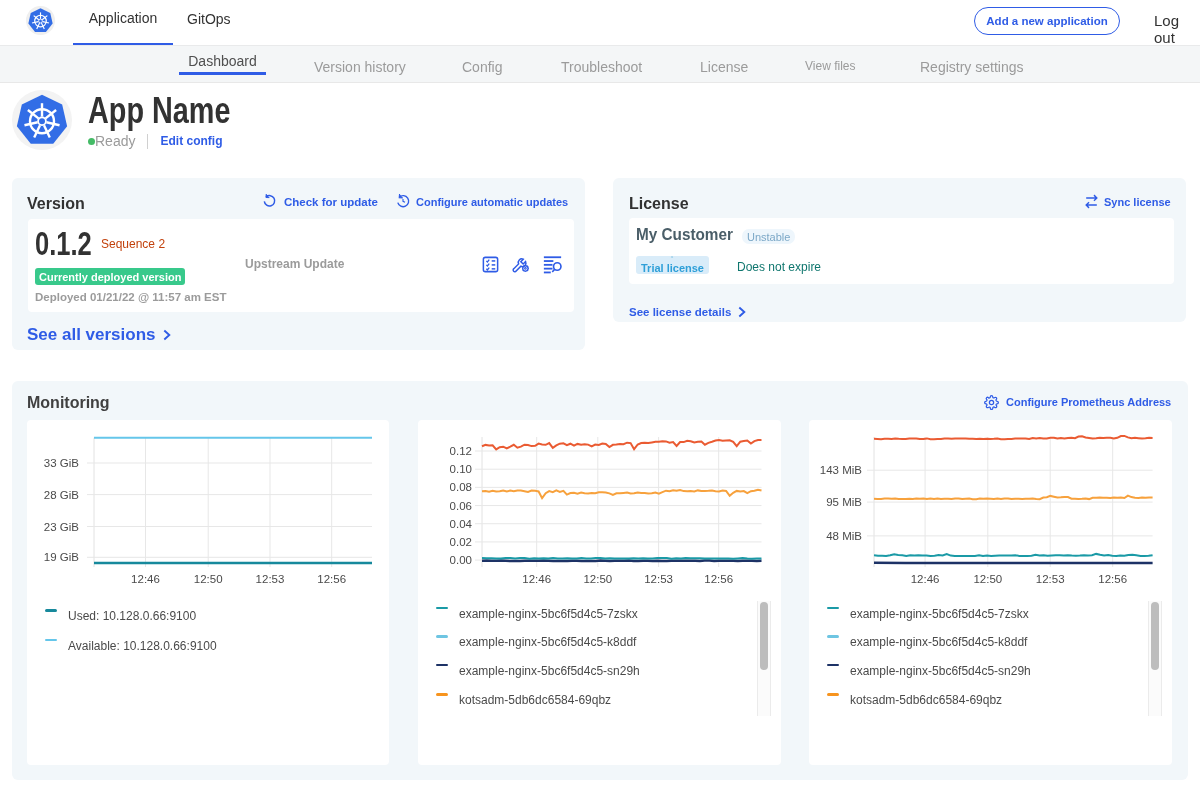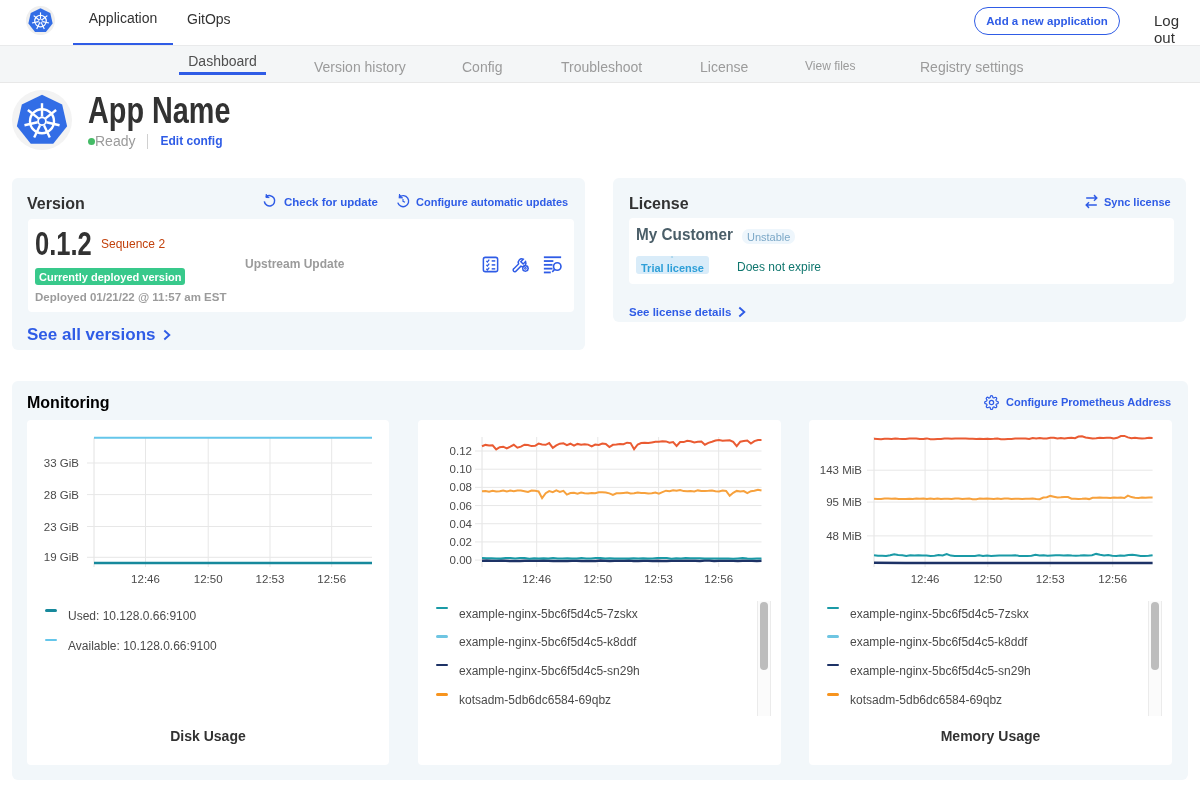--- a/index.html
+++ b/index.html
@@ -153,21 +153,21 @@
       <line x1="19.5" y1="6" x2="21.5" y2="8"></line>
     </svg>
     <span>Trial license</span>
   </div>
 <div class="abs" style="left:737px;top:260px;font-size:12px;color:#0f766e;">Does not expire</div>
 <div class="linkb ib" style="left:629px;top:294px;font-size:11.5px;gap:5px;margin-top:12px;">See license details <svg width="11" height="12" viewBox="0 0 10 12" fill="none" stroke="#2f5ce6" stroke-width="1.9">
       <path d="M2.8 1.5 L7.8 6 L2.8 10.5"></path>
     </svg></div>
 
 <div class="card" style="left:12px;top:381px;width:1176px;height:399px;"></div>
-<div class="abs" style="left:27px;top:394px;font-size:16px;font-weight:bold;color:#000000;">Monitoring</div>
+<div class="abs" style="left:27px;top:394px;font-size:16px;font-weight:bold;color:#404040;">Monitoring</div>
 <div class="abs ib" style="left:984px;top:395px;height:15px;">
     <svg width="15" height="15" viewBox="0 0 24 24" fill="none" stroke="#2f5ce6" stroke-width="2">
       <circle cx="12" cy="12" r="3.4"></circle>
       <path d="M19.4 15a1.65 1.65 0 0 0 .33 1.82l.06.06a2 2 0 1 1-2.83 2.83l-.06-.06a1.65 1.65 0 0 0-1.82-.33 1.65 1.65 0 0 0-1 1.51V21a2 2 0 1 1-4 0v-.09A1.65 1.65 0 0 0 9 19.4a1.65 1.65 0 0 0-1.82.33l-.06.06a2 2 0 1 1-2.83-2.83l.06-.06a1.65 1.65 0 0 0 .33-1.82 1.65 1.65 0 0 0-1.51-1H3a2 2 0 1 1 0-4h.09A1.65 1.65 0 0 0 4.6 9a1.65 1.65 0 0 0-.33-1.82l-.06-.06a2 2 0 1 1 2.83-2.83l.06.06a1.65 1.65 0 0 0 1.82.33H9a1.65 1.65 0 0 0 1-1.51V3a2 2 0 1 1 4 0v.09a1.65 1.65 0 0 0 1 1.51 1.65 1.65 0 0 0 1.82-.33l.06-.06a2 2 0 1 1 2.83 2.83l-.06.06a1.65 1.65 0 0 0-.33 1.82V9a1.65 1.65 0 0 0 1.51 1H21a2 2 0 1 1 0 4h-.09a1.65 1.65 0 0 0-1.51 1z"></path>
     </svg>
   </div>
 <div class="linkb" style="left:1006px;top:396px;font-size:11px;">Configure Prometheus Address</div>
 
 <div class="white-box" style="left:27px;top:420px;width:362px;height:345px;">
   <svg width="362" height="175" style="position:absolute;left:0;top:0">
@@ -192,21 +192,20 @@
 <line x1="67" y1="142.9" x2="345" y2="142.9" stroke="#17899c" stroke-width="2.5"></line>
 </svg>
   <div class="lgrow" style="top:189px">
       <span class="lgdash" style="background:#17899c"></span>
       <span class="lgtxt">Used: 10.128.0.66:9100</span>
     </div>
     <div class="lgrow" style="top:218.5px">
       <span class="lgdash" style="background:#65c6ea"></span>
       <span class="lgtxt">Available: 10.128.0.66:9100</span>
     </div>
-  <div class="charttitle">Disk Usage</div>
 </div>
 <div class="white-box" style="left:418px;top:420px;width:363px;height:345px;">
   <svg width="362" height="175" style="position:absolute;left:0;top:0">
 <line x1="64" y1="17" x2="64" y2="147" stroke="#e2e2e2" stroke-width="1"></line>
       <line x1="57" y1="140.1" x2="343.5" y2="140.1" stroke="#e7e7e7" stroke-width="1"></line>
       <line x1="57" y1="121.91999999999999" x2="343.5" y2="121.91999999999999" stroke="#e7e7e7" stroke-width="1"></line>
       <line x1="57" y1="103.74" x2="343.5" y2="103.74" stroke="#e7e7e7" stroke-width="1"></line>
       <line x1="57" y1="85.56" x2="343.5" y2="85.56" stroke="#e7e7e7" stroke-width="1"></line>
       <line x1="57" y1="67.38" x2="343.5" y2="67.38" stroke="#e7e7e7" stroke-width="1"></line>
       <line x1="57" y1="49.19999999999999" x2="343.5" y2="49.19999999999999" stroke="#e7e7e7" stroke-width="1"></line>
@@ -283,14 +282,13 @@
     <div class="lgrow" style="top:243.7px">
       <span class="lgdash" style="background:#1d3266"></span>
       <span class="lgtxt">example-nginx-5bc6f5d4c5-sn29h</span>
     </div>
     <div class="lgrow" style="top:273.2px">
       <span class="lgdash" style="background:#f7941e"></span>
       <span class="lgtxt">kotsadm-5db6dc6584-69qbz</span>
     </div>
   <div class="sbtrack"></div>
     <div class="sbthumb"></div>
-  <div class="charttitle">Memory Usage</div>
 </div>
 
 </body></html>

